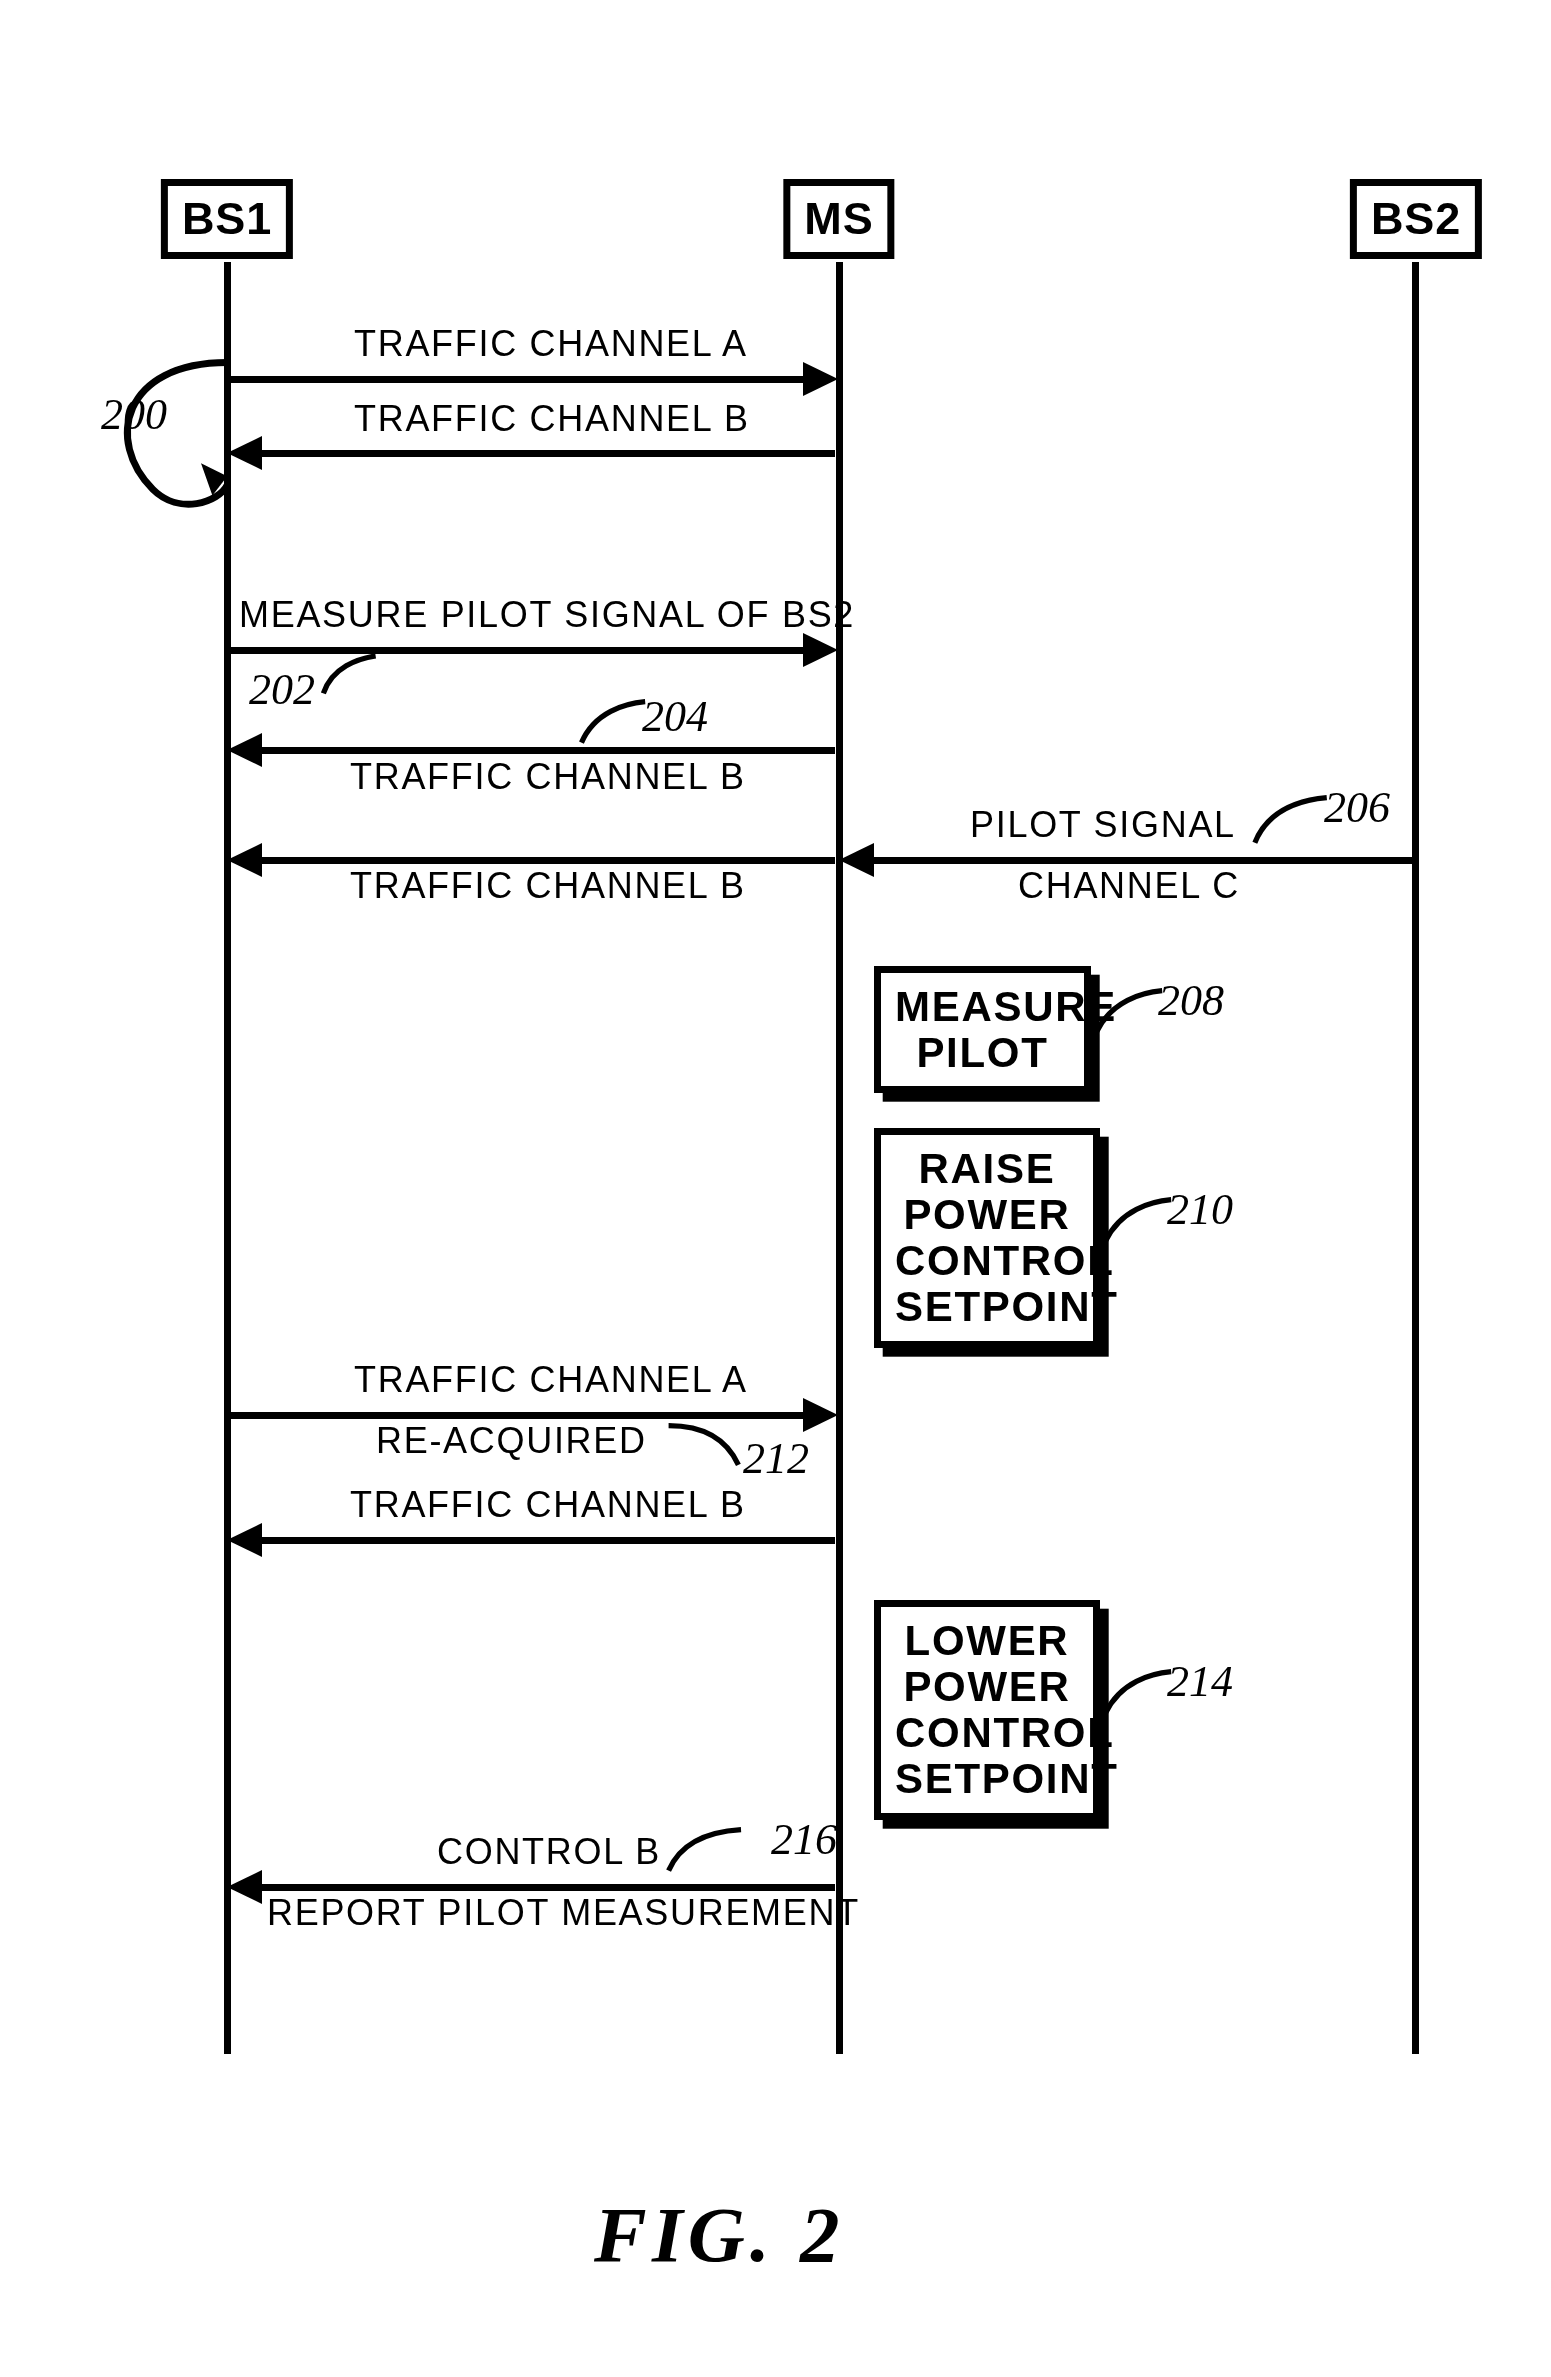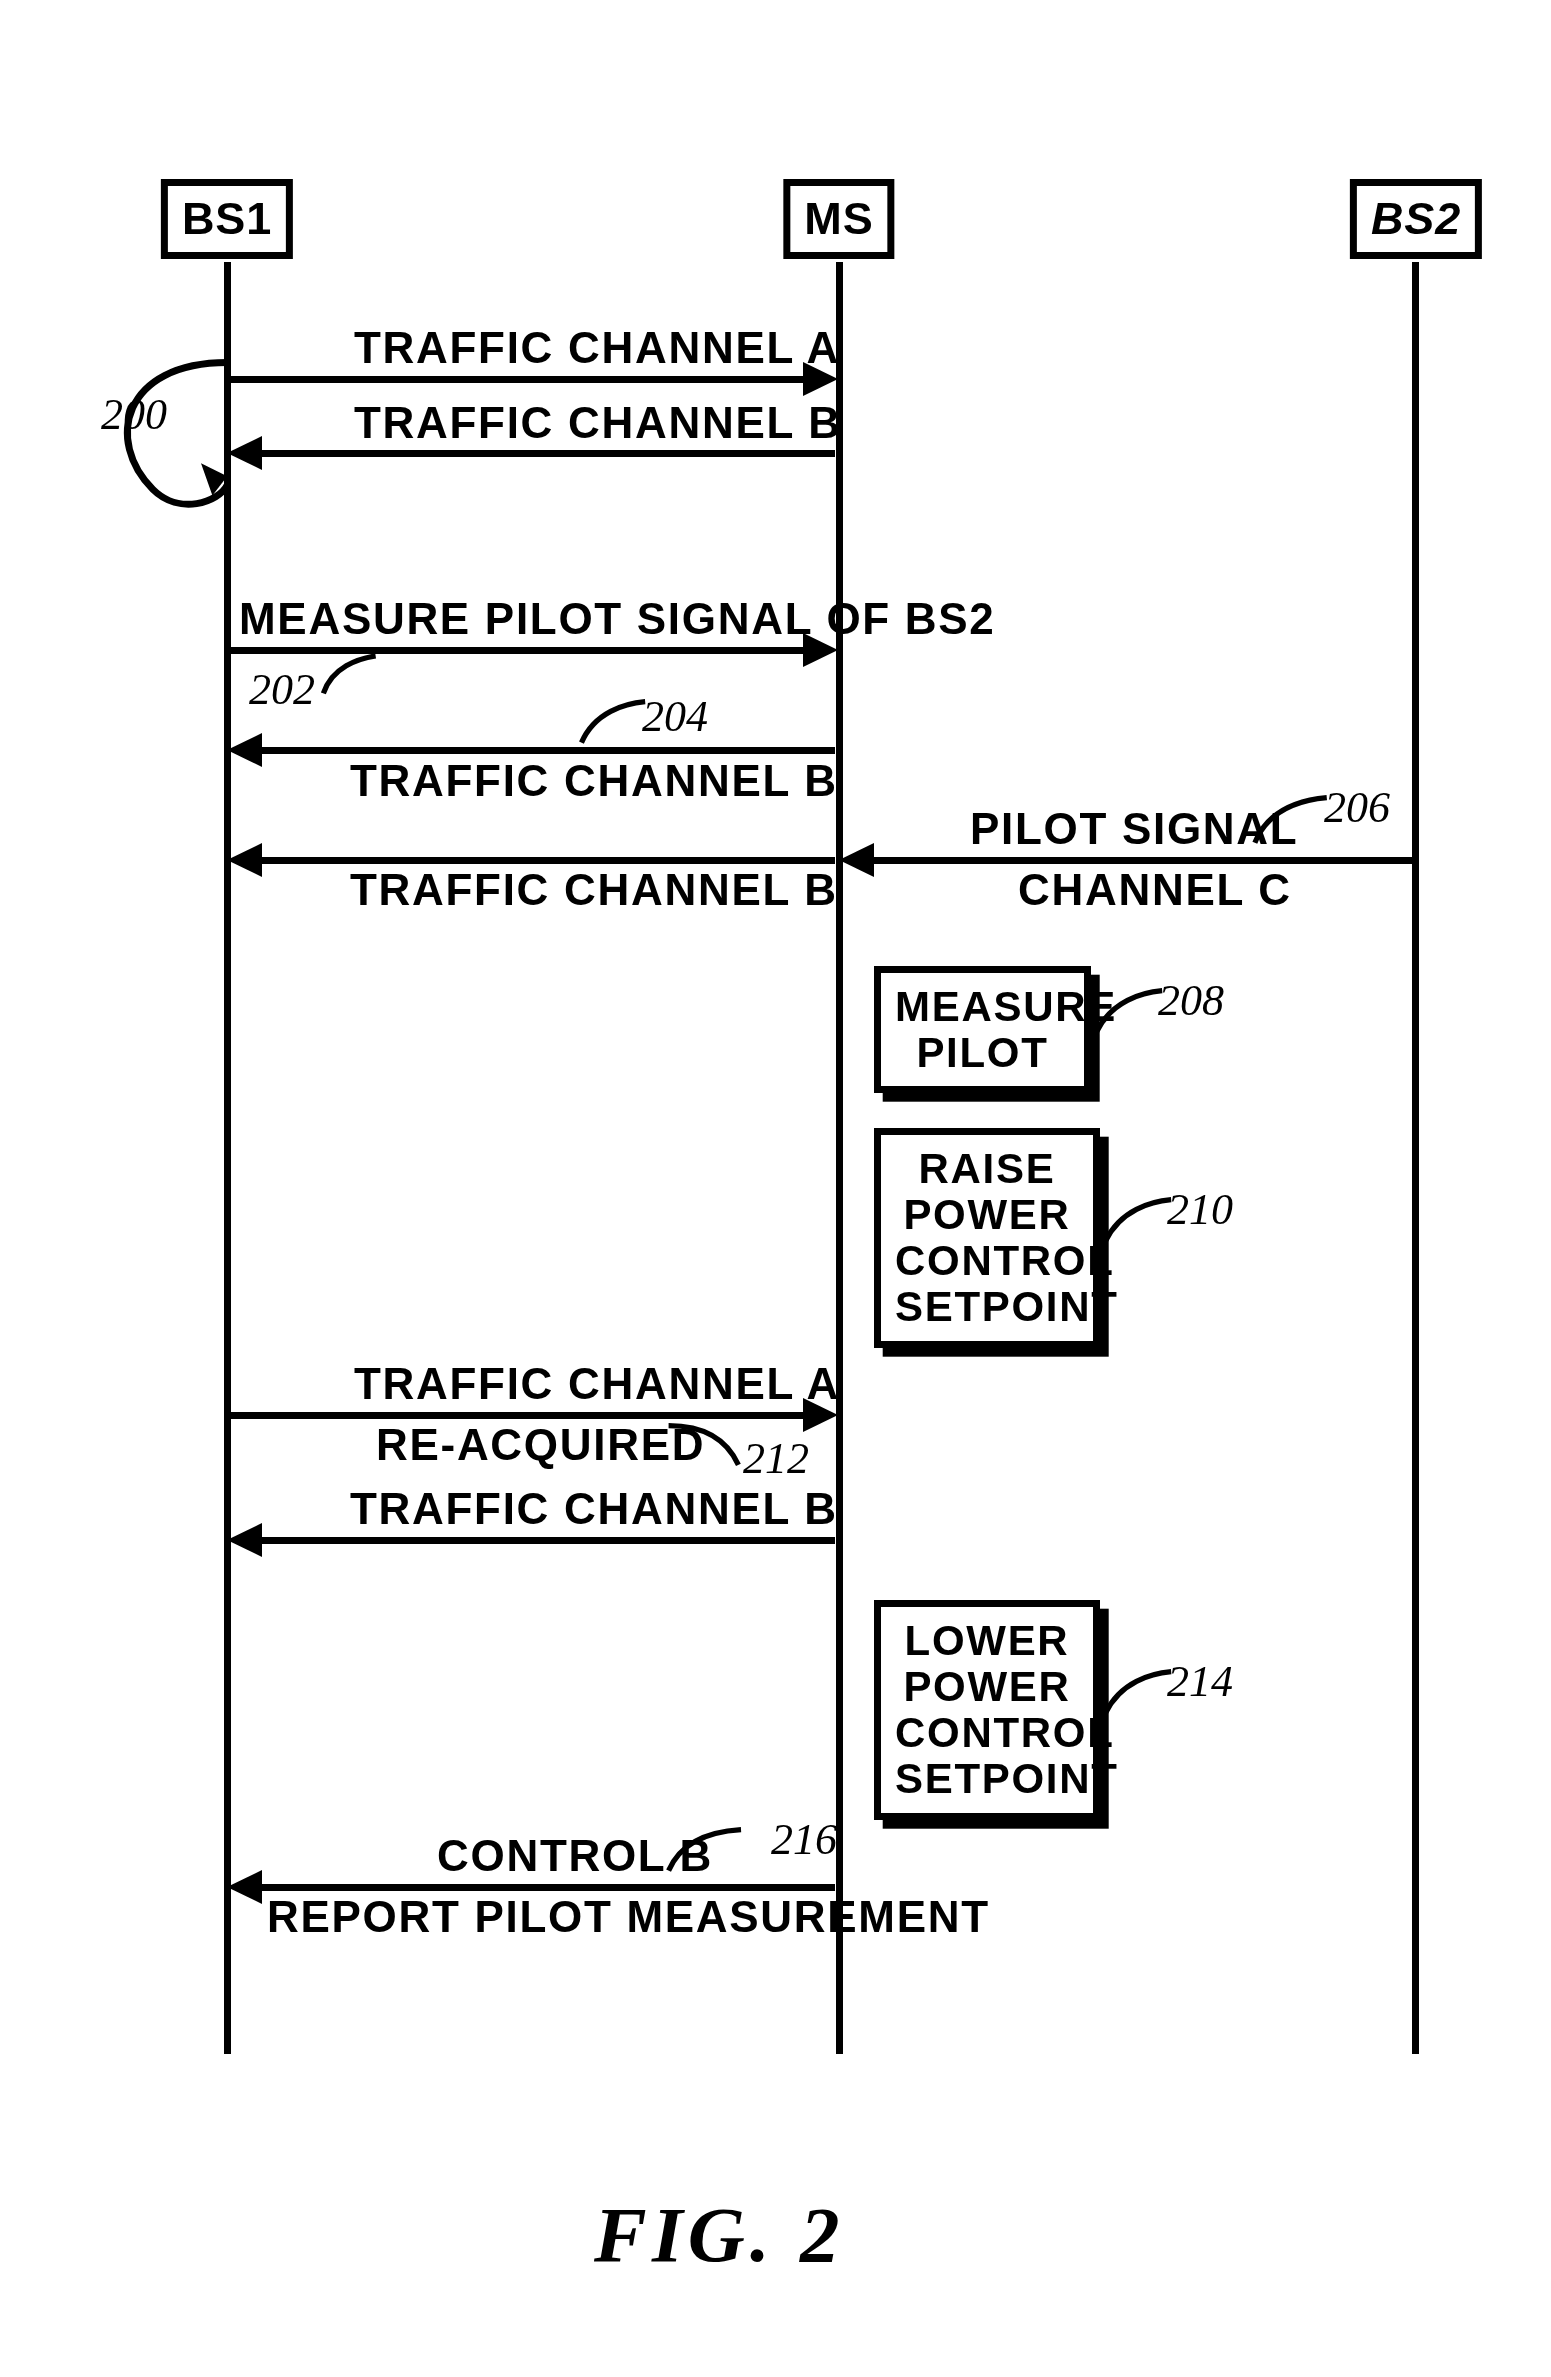--- a/index.html
+++ b/index.html
@@ -45,22 +45,22 @@
   .ahead-l {
     position: absolute;
     width: 0; height: 0;
     border-top: 17.5px solid transparent;
     border-bottom: 17.5px solid transparent;
     border-right: 35px solid #000;
     transform: translateY(-14px);
   }
   .lbl {
     position: absolute;
-    font-size: 44px;
-    font-weight: 700;
+    font-size: 36px;
+    font-weight: 400;
     letter-spacing: 1.7px;
     white-space: nowrap;
   }
   .ref {
     position: absolute;
     font-size: 44px;
     font-style: italic;
     font-family: Liberation Serif, serif;
     font-weight: 500;
   }
@@ -85,21 +85,21 @@
     letter-spacing: 5.2px;
   }
 </style>
 </head>
 <body>
 
 <div class="canvas">
 
   <div class="head" style="left:227px; top:179px;">BS1</div>
   <div class="head" style="left:839px; top:179px;">MS</div>
-  <div class="head" style="left:1416px; top:179px;font-style:italic;">BS2</div>
+  <div class="head" style="left:1416px; top:179px;">BS2</div>
 
   <div class="lifeline" style="left:224px; top:262px; height:1792px;"></div>
   <div class="lifeline" style="left:836px; top:262px; height:1792px;"></div>
   <div class="lifeline" style="left:1412px; top:262px; height:1792px;"></div>
 
   <svg style="position:absolute; left:96px; top:345px; width:175px; height:175px;" viewBox="0 0 200 200">
     <path d="M150 20 C 30 20, 10 110, 65 165 C 95 195, 140 180, 150 160" fill="none" stroke="#000" stroke-width="8"></path>
     <polygon points="150,150 120,135 133,172" fill="#000"></polygon>
   </svg>
   <div class="ref" style="left:101px; top:389px;">200</div>

